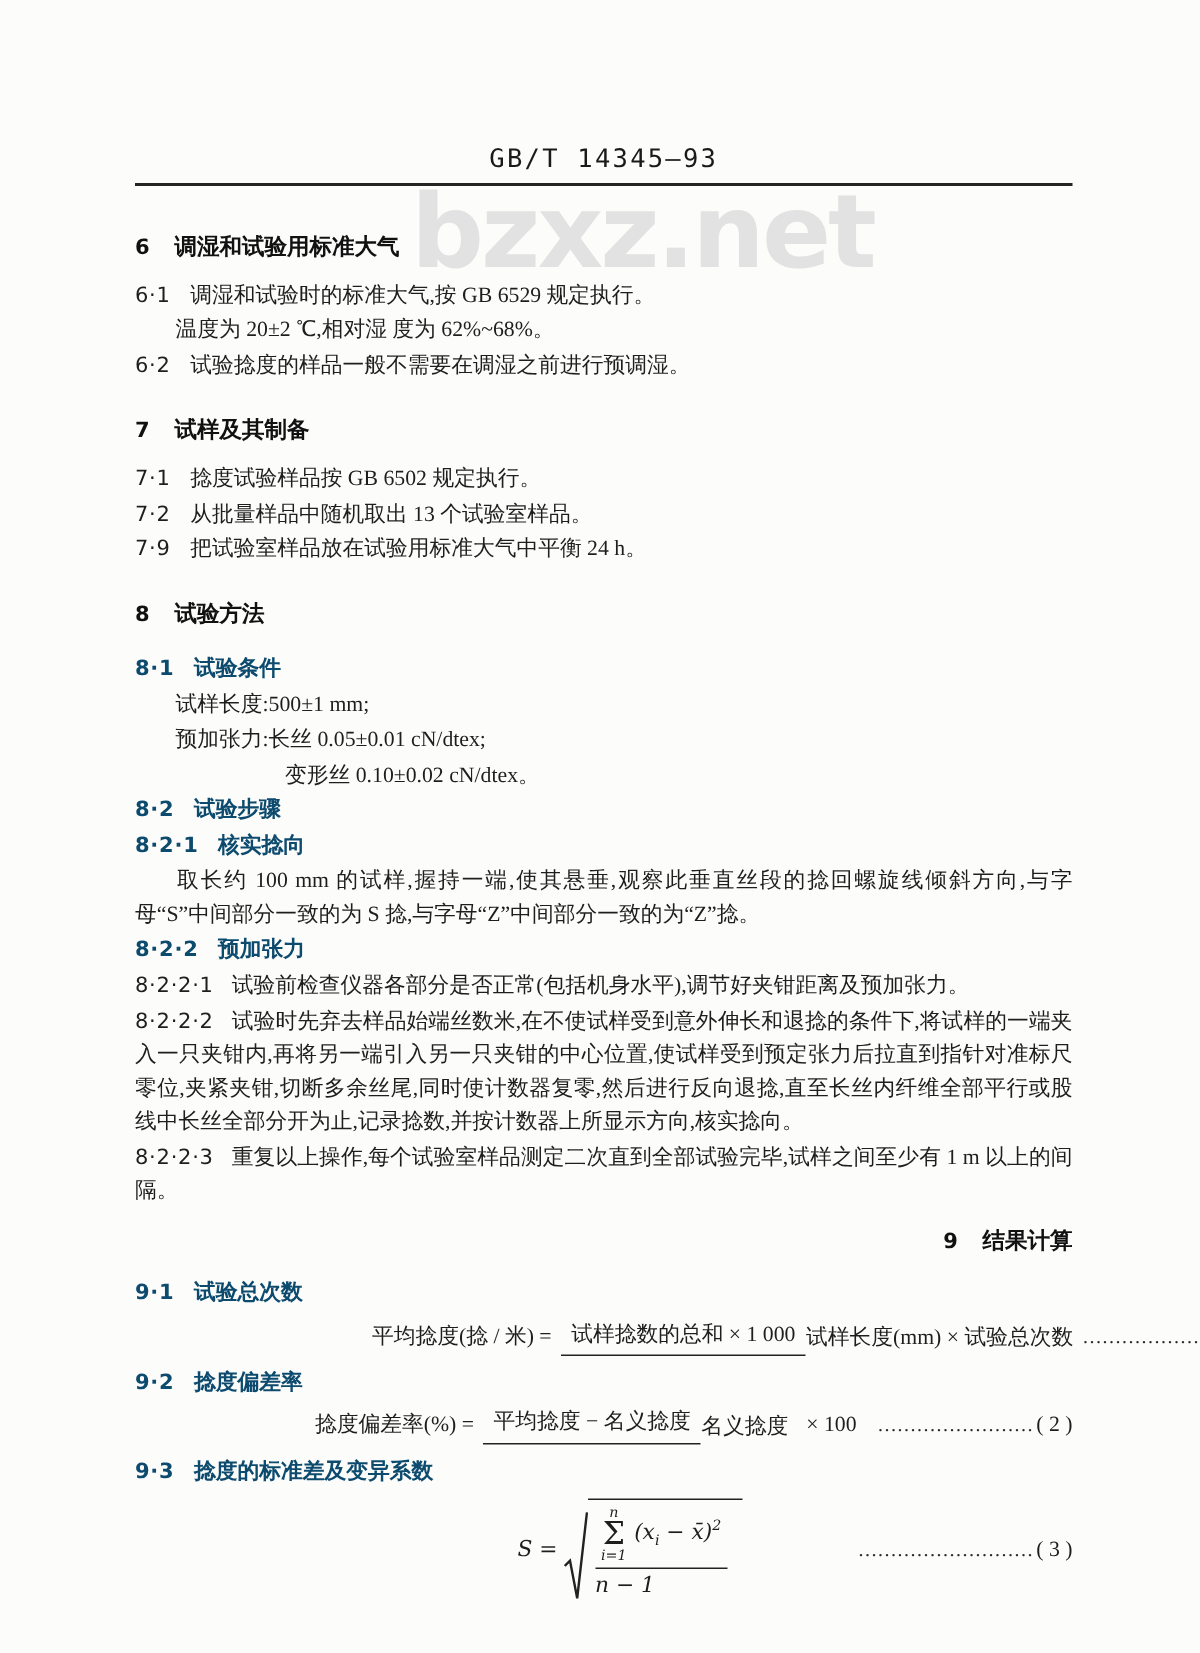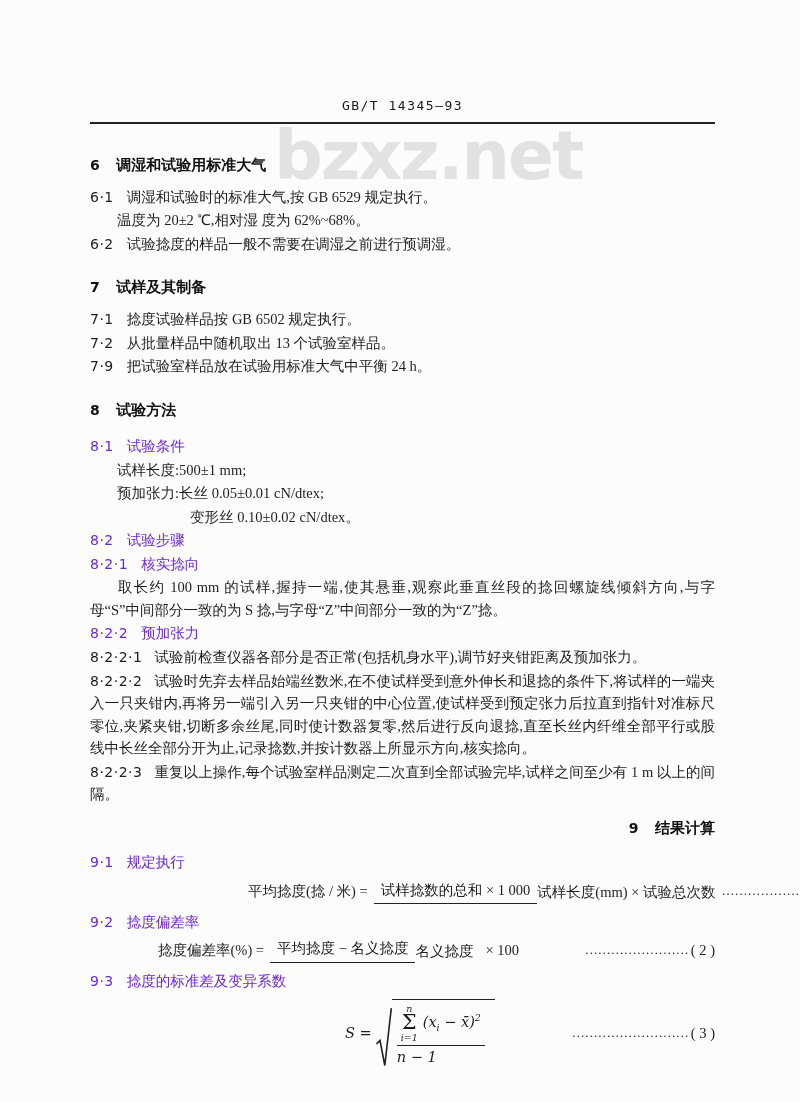--- a/index.html
+++ b/index.html
@@ -12,26 +12,26 @@
   }
   .page{position:absolute;inset:0;padding:0 85px 0 90px;box-sizing:border-box;}
   .watermark{
     position:absolute;left:274px;top:116px;z-index:0;
     font-family:"DejaVu Sans", sans-serif;font-weight:bold;
     font-size:68px;letter-spacing:-2px;color:#e2e2e2;user-select:none;text-align:center;
   }
   .content{position:relative;z-index:1;font-size:14.5px;line-height:22.5px;}
   .doc-header{
     margin-top:95px;text-align:center;
-    font-family:"DejaVu Sans Mono", monospace;font-size:13px;letter-spacing:1.5px;color:#1a1a1a;
+    font-family:"DejaVu Sans Mono", monospace;font-size:17px;letter-spacing:1.5px;color:#1a1a1a;
   }
   .rule{margin-top:4px;border-bottom:2.4px solid #242424;width:100%;}
   .chapter{font-weight:bold;font-size:15px;color:#111;line-height:24px;}
   .chapter .no{margin-right:16px;}
-  .subhead{font-weight:normal;font-size:14.5px;color:#6d28d9;line-height:23px;}
+  .subhead{font-weight:bold;font-size:14.5px;color:#0c4a6e;line-height:23px;}
   p{margin:0;}
   .clause,.chapter,.subhead{display:block;}
   .no{
     font-family:"DejaVu Sans", sans-serif;font-size:14px;
     letter-spacing:0.5px;white-space:nowrap;
   }
   .clause .no,.subhead .no{margin-right:13px;}
   .para{text-align:justify;text-justify:inter-ideograph;}
   .para .no{margin-right:12px;}
   .first-indent{text-indent:28px;}
@@ -135,41 +135,41 @@
       <span class="no">8·2·2·2</span><span>试验时先弃去样品始端丝数米,在不使试样受到意外伸长和退捻的条件下,将试样的一端夹入一只夹钳内,再将另一端引入另一只夹钳的中心位置,使试样受到预定张力后拉直到指针对准标尺零位,夹紧夹钳,切断多余丝尾,同时使计数器复零,然后进行反向退捻,直至长丝内纤维全部平行或股线中长丝全部分开为止,记录捻数,并按计数器上所显示方向,核实捻向。</span>
     </p>
     <p class="para mt-line">
       <span class="no">8·2·2·3</span><span>重复以上操作,每个试验室样品测定二次直到全部试验完毕,试样之间至少有 1 m 以上的间隔。</span>
     </p>
 
     <p class="chapter" style="margin-top:10px;text-align:right;">
       <span class="no">9</span><span>结果计算</span>
     </p>
     <p class="subhead" style="margin-top:11px;">
-      <span class="no">9·1</span><span>规定执行</span>
+      <span class="no">9·1</span><span>试验总次数</span>
     </p>
 
     <div class="eq" style="margin-top:5px;">
       <span class="eq-lhs" style="margin-left:158px;">平均捻度(捻 / 米) =</span>
       <span class="frac">
         <span class="num">试样捻数的总和 × 1 000</span>
         <span class="den">试样长度(mm) × 试验总次数</span>
       </span>
       <span class="eq-right">
         <span class="leader">……………………</span>
         <span class="eqno">( 1 )</span>
       </span>
     </div>
 
     <p class="subhead" style="margin-top:7px;">
       <span class="no">9·2</span><span>捻度偏差率</span>
     </p>
 
     <div class="eq" style="margin-top:3px;">
-      <span class="eq-lhs" style="margin-left:68px;">捻度偏差率(%) =</span>
+      <span class="eq-lhs" style="margin-left:120px;">捻度偏差率(%) =</span>
       <span class="frac">
         <span class="num">平均捻度 − 名义捻度</span>
         <span class="den">名义捻度</span>
       </span>
       <span class="eq-tail">× 100</span>
       <span class="eq-right">
         <span class="leader">……………………</span>
         <span class="eqno">( 2 )</span>
       </span>
     </div>

